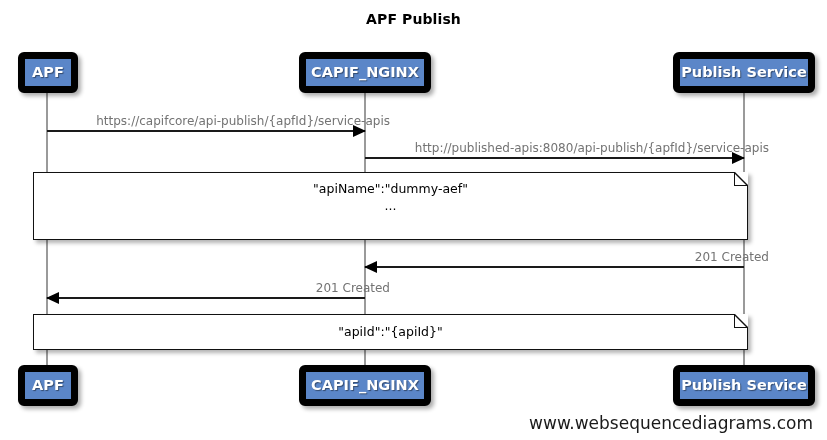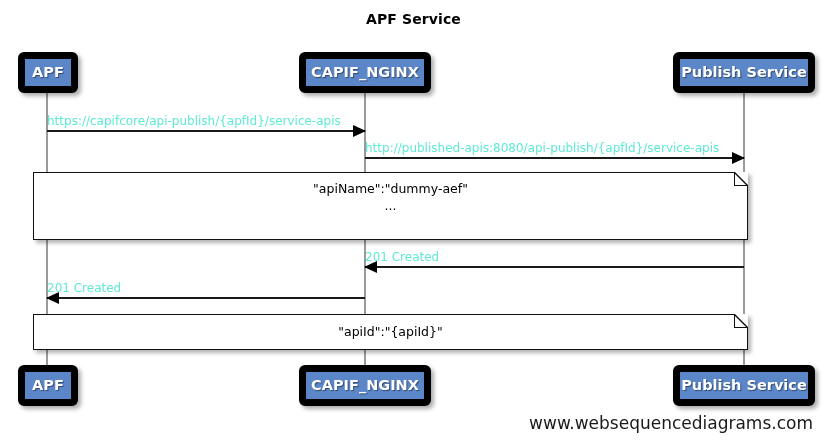--- a/index.html
+++ b/index.html
@@ -83,25 +83,26 @@
     border-left: 13px solid #000000;
   }
   .arrowhead.left {
     left: -1px;
     border-right: 13px solid #000000;
   }
   .msg-label {
     position: absolute;
     bottom: 4px;
     width: 100%;
-    text-align: left;
+    text-align: right;
     font-size: 12px;
-    color: #5eead4;
+    color: #737373;
     white-space: nowrap;
     line-height: 1.1;
+    padding-left: 25px;
   }
 
   
   .note {
     position: absolute;
     background: #ffffff;
     border: 1.6px solid #111111;
     box-shadow: 3px 3px 4px rgba(0,0,0,0.30);
     box-sizing: border-box;
   }
@@ -148,21 +149,21 @@
     font-size: 17px;
     color: #1a1a1a;
     white-space: nowrap;
   }
 </style>
 </head>
 <body>
 
 <div id="canvas">
 
-  <div class="diagram-title">APF Service</div>
+  <div class="diagram-title">APF Publish</div>
 
   <div id="lifelines">
       <div class="lifeline" style="left: 46px;"></div>
       <div class="lifeline" style="left: 364px;"></div>
       <div class="lifeline" style="left: 743px;"></div>
     </div>
   <div id="messages">
       <div class="message" style="left: 47px; width: 318px; top: 130px;">
         <div class="arrowhead right"></div>
         <div class="msg-label">https://capifcore/api-publish/{apfId}/service-apis</div>

